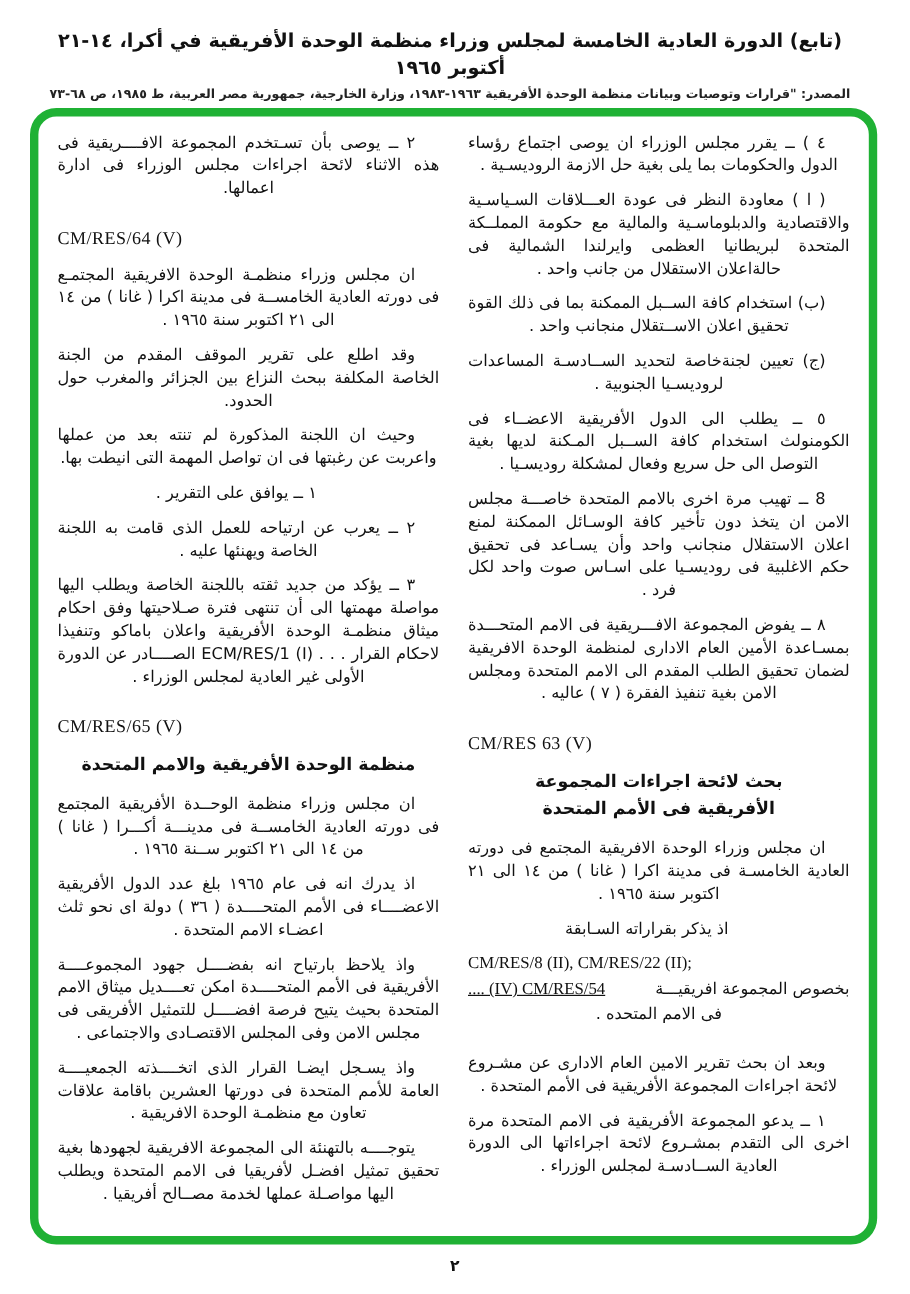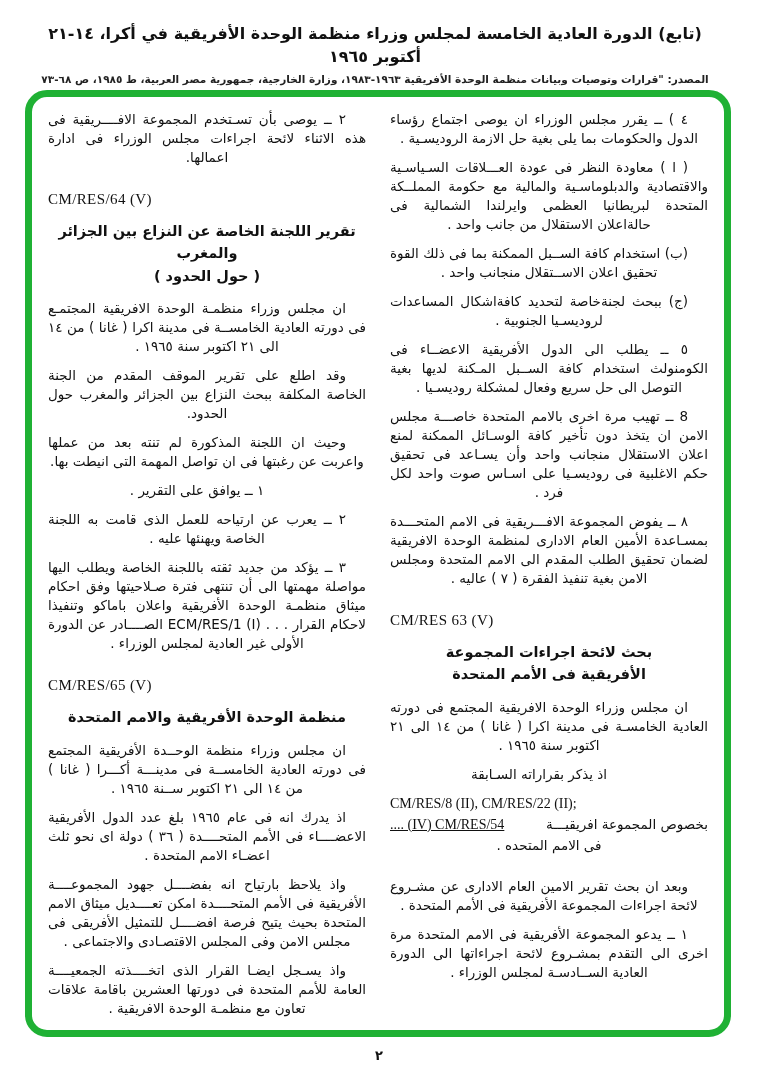--- a/index.html
+++ b/index.html
@@ -60,21 +60,21 @@
   <div class="doc-source">المصدر: "قرارات وتوصيات وبيانات منظمة الوحدة الأفريقية ١٩٦٣-١٩٨٣، وزارة الخارجية، جمهورية مصر العربية، ط ١٩٨٥، ص ٦٨-٧٣</div>
 </div>
 
 <div class="frame">
   <div class="cols">
 
     <div class="col">
       <p class="para">٤ ) ــ يقرر مجلس الوزراء ان يوصى اجتماع رؤساء الدول والحكومات بما يلى بغية حل الازمة الروديسـية .</p>
       <p class="para">( ا ) معاودة النظر فى عودة العـــلاقات السـياسـية والاقتصادية والدبلوماسـية والمالية مع حكومة المملــكة المتحدة لبريطانيا العظمى وايرلندا الشمالية فى حالةاعلان الاستقلال من جانب واحد .</p>
       <p class="para">(ب) استخدام كافة الســبل الممكنة بما فى ذلك القوة تحقيق اعلان الاســتقلال منجانب واحد .</p>
-      <p class="para">(ج) ببحث لجنةخاصة لتحديد كافةاشكال المساعدات لروديسـيا الجنوبية .</p>
+      <p class="para">(ج) تعيين لجنةخاصة لتحديد الســادسـة المساعدات لروديسـيا الجنوبية .</p>
       <p class="para">٥ ــ يطلب الى الدول الأفريقية الاعضــاء فى الكومنولث استخدام كافة الســبل المـكنة لديها بغية التوصل الى حل سريع وفعال لمشكلة روديسـيا .</p>
       <p class="para">8 ــ تهيب مرة اخرى بالامم المتحدة خاصـــة مجلس الامن ان يتخذ دون تأخير كافة الوسـائل الممكنة لمنع اعلان الاستقلال منجانب واحد وأن يسـاعد فى تحقيق حكم الاغلبية فى روديسـيا على اسـاس صوت واحد لكل فرد .</p>
       <p class="para">٨ ــ يفوض المجموعة الافـــريقية فى الامم المتحـــدة بمسـاعدة الأمين العام الادارى لمنظمة الوحدة الافريقية لضمان تحقيق الطلب المقدم الى الامم المتحدة ومجلس الامن بغية تنفيذ الفقرة ( ٧ ) عاليه .</p>
       <div class="res-code">CM/RES 63 (V)</div>
       <div class="sec-title">
         <div>بحث لائحة اجراءات المجموعة</div>
         <div>الأفريقية فى الأمم المتحدة</div>
       </div>
       <p class="para">ان مجلس وزراء الوحدة الافريقية المجتمع فى دورته العادية الخامسـة فى مدينة اكرا ( غانا ) من ١٤ الى ٢١ اكتوبر سنة ١٩٦٥ .</p>
       <p class="para">اذ يذكر بقراراته السـابقة</p>
@@ -86,24 +86,20 @@
         </div>
         <div class="refs-l3">فى الامم المتحده .</div>
       </div>
       <p class="para">وبعد ان بحث تقرير الامين العام الادارى عن مشـروع لائحة اجراءات المجموعة الأفريقية فى الأمم المتحدة .</p>
       <p class="para">١ ــ يدعو المجموعة الأفريقية فى الامم المتحدة مرة اخرى الى التقدم بمشـروع لائحة اجراءاتها الى الدورة العادية الســادسـة لمجلس الوزراء .</p>
     </div>
 
     <div class="col">
       <p class="para">٢ ــ يوصى بأن تسـتخدم المجموعة الافــــريقية فى هذه الاثناء لائحة اجراءات مجلس الوزراء فى ادارة اعمالها.</p>
       <div class="res-code">CM/RES/64 (V)</div>
-      <div class="sec-title">
-        <div>تقرير اللجنة الخاصة عن النزاع بين الجزائر والمغرب</div>
-        <div>( حول الحدود )</div>
-      </div>
       <p class="para">ان مجلس وزراء منظمـة الوحدة الافريقية المجتمـع فى دورته العادية الخامســة فى مدينة اكرا ( غانا ) من ١٤ الى ٢١ اكتوبر سنة ١٩٦٥ .</p>
       <p class="para">وقد اطلع على تقرير الموقف المقدم من الجنة الخاصة المكلفة ببحث النزاع بين الجزائر والمغرب حول الحدود.</p>
       <p class="para">وحيث ان اللجنة المذكورة لم تنته بعد من عملها واعربت عن رغبتها فى ان تواصل المهمة التى انيطت بها.</p>
       <p class="para">١ ــ يوافق على التقرير .</p>
       <p class="para">٢ ــ يعرب عن ارتياحه للعمل الذى قامت به اللجنة الخاصة ويهنئها عليه .</p>
       <p class="para">٣ ــ يؤكد من جديد ثقته باللجنة الخاصة ويطلب اليها مواصلة مهمتها الى أن تنتهى فترة صـلاحيتها وفق احكام ميثاق منظمـة الوحدة الأفريقية واعلان باماكو وتنفيذا لاحكام القرار . . . ECM/RES/1 (I) الصــــادر عن الدورة الأولى غير العادية لمجلس الوزراء .</p>
       <div class="res-code">CM/RES/65 (V)</div>
       <div class="sec-title">منظمة الوحدة الأفريقية والامم المتحدة</div>
       <p class="para">ان مجلس وزراء منظمة الوحــدة الأفريقية المجتمع فى دورته العادية الخامســة فى مدينـــة أكـــرا ( غانا ) من ١٤ الى ٢١ اكتوبر ســنة ١٩٦٥ .</p>
       <p class="para">اذ يدرك انه فى عام ١٩٦٥ بلغ عدد الدول الأفريقية الاعضــــاء فى الأمم المتحــــدة ( ٣٦ ) دولة اى نحو ثلث اعضـاء الامم المتحدة .</p>

